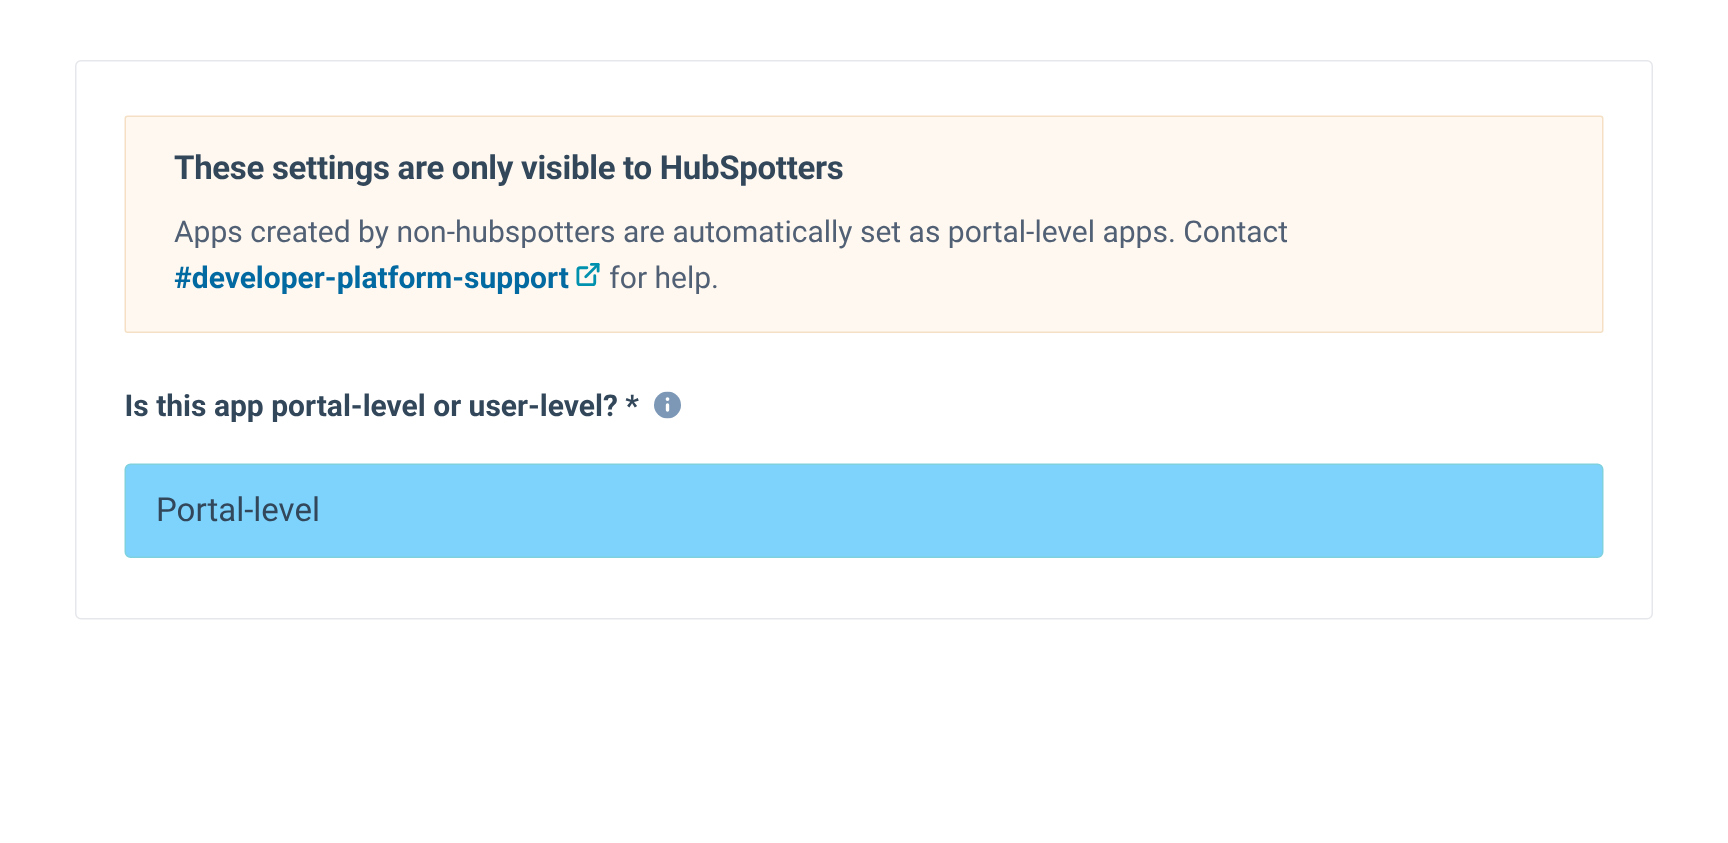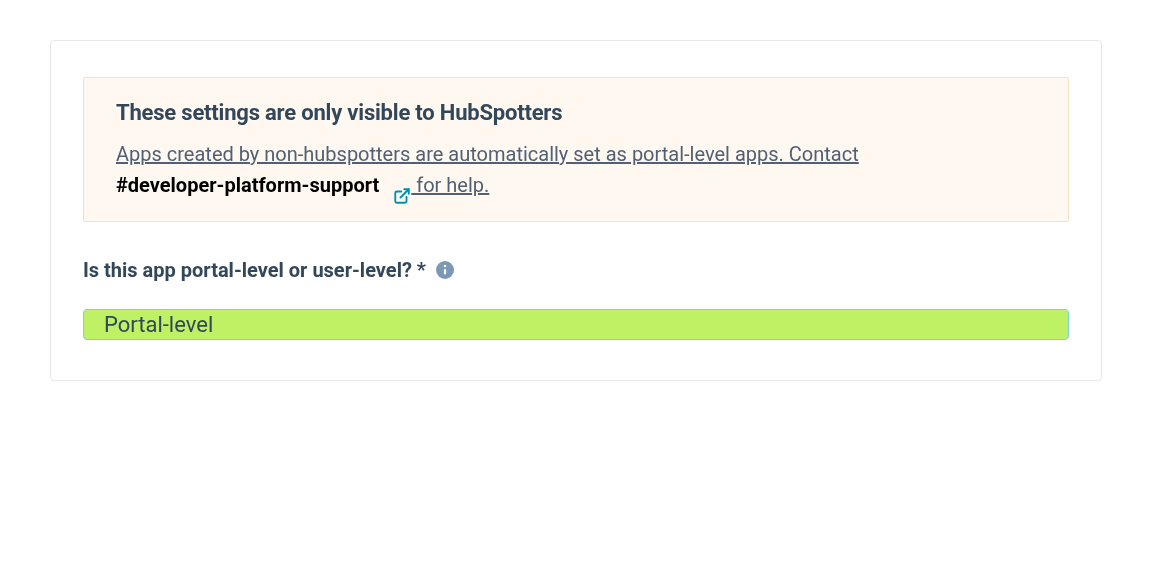--- a/index.html
+++ b/index.html
@@ -36,29 +36,28 @@
       font-size: 22px;
       font-weight: 700;
       color: #33475b;
       margin-bottom: 14px;
       letter-spacing: -0.2px;
     }
     .notice-body {
       font-size: 20px;
       color: #516074;
       line-height: 1.55;
-      text-decoration: underline;
     }
     .channel-link {
-      color: #000000;
+      color: #0369a1;
       font-weight: 700;
       text-decoration: none;
       display: inline-flex;
-      align-items: flex-end;
-      gap: 14px;
+      align-items: flex-start;
+      gap: 4px;
     }
     .external-icon {
       width: 18px;
       height: 18px;
       display: inline-block;
       vertical-align: middle;
     }
     .field-label-row {
       display: flex;
       align-items: center;
@@ -73,24 +72,24 @@
     .info-icon {
       width: 18px;
       height: 18px;
       display: inline-flex;
       align-items: center;
       justify-content: center;
       color: #7c98b6;
     }
     .select-input {
       width: 100%;
-      background: #bef264;
+      background: #7dd3fc;
       border: 1px solid #7fd1de;
       border-radius: 4px;
-      padding: 2px 20px;
+      padding: 18px 20px;
       font-size: 22px;
       color: #33475b;
       cursor: pointer;
       outline: none;
       margin-top: 27px;
     }
   </style>
 </head>
 <body>
 

